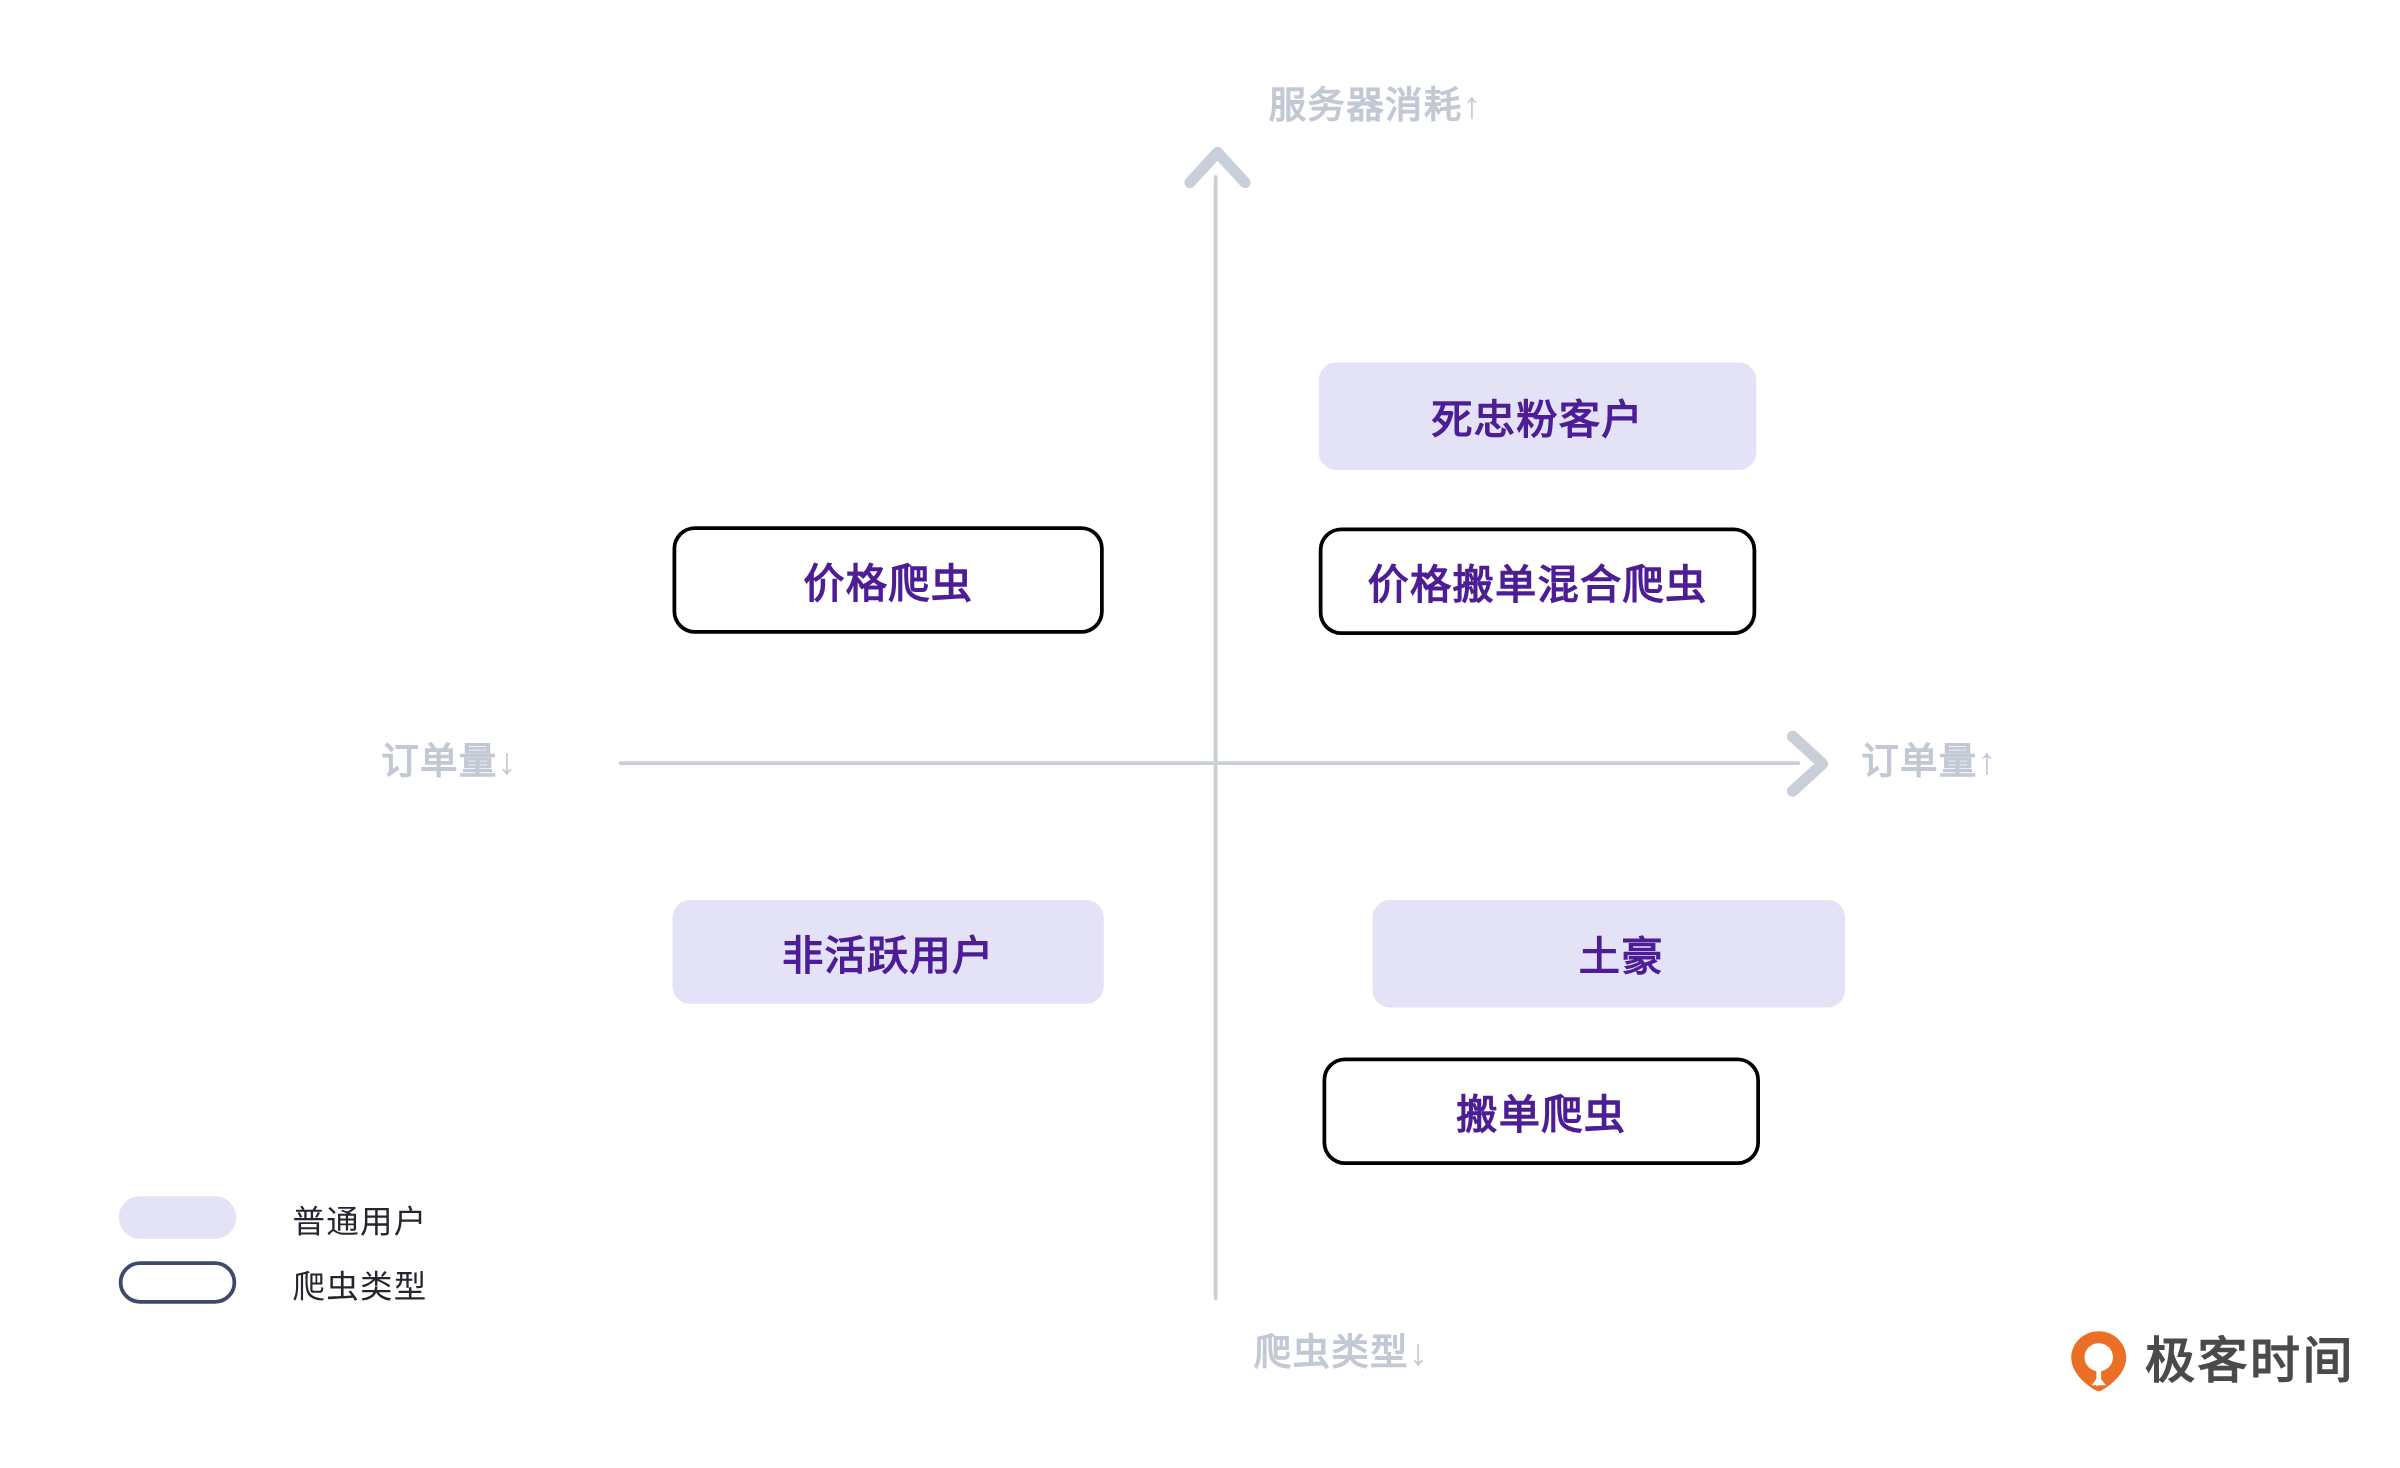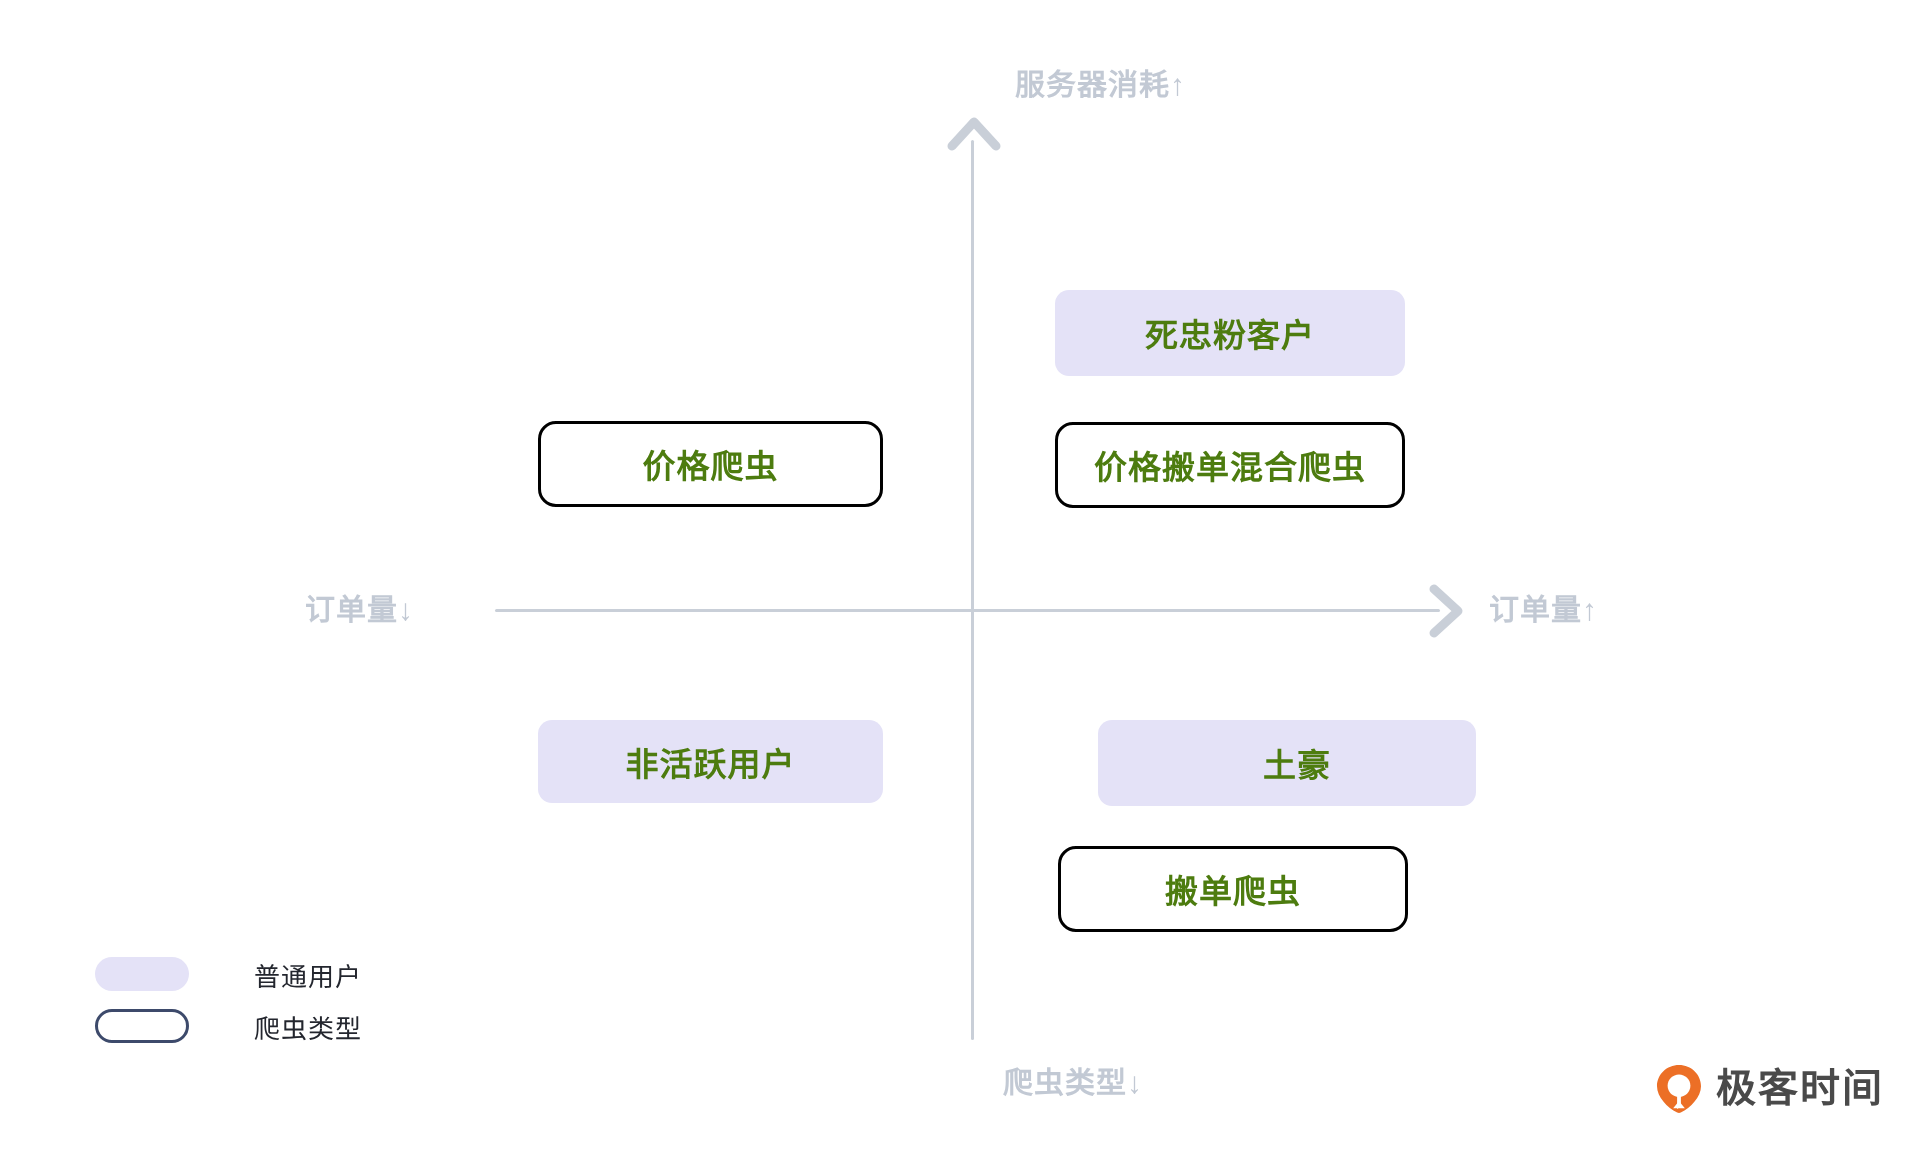--- a/index.html
+++ b/index.html
@@ -72,21 +72,21 @@
 
   
   .node {
     position: absolute;
     display: flex;
     align-items: center;
     justify-content: center;
     box-sizing: border-box;
     font-size: 33px;
     font-weight: 700;
-    color: #4d7c0f;
+    color: #4c1d95;
     letter-spacing: 1px;
     white-space: nowrap;
   }
   .node.user {
     background: #e4e2f7;
     border-radius: 14px;
   }
   .node.crawler {
     background: #ffffff;
     border: 3px solid #000000;
@@ -105,21 +105,20 @@
   
   #legend {
     position: absolute;
     left: 95px;
     top: 948px;
   }
   .legend-row {
     display: flex;
     align-items: center;
     height: 52px;
-    gap: 20px;
   }
   .legend-swatch {
     width: 94px;
     height: 34px;
     box-sizing: border-box;
     flex: 0 0 auto;
   }
   .legend-swatch.user {
     background: #e4e2f7;
     border-radius: 17px;

